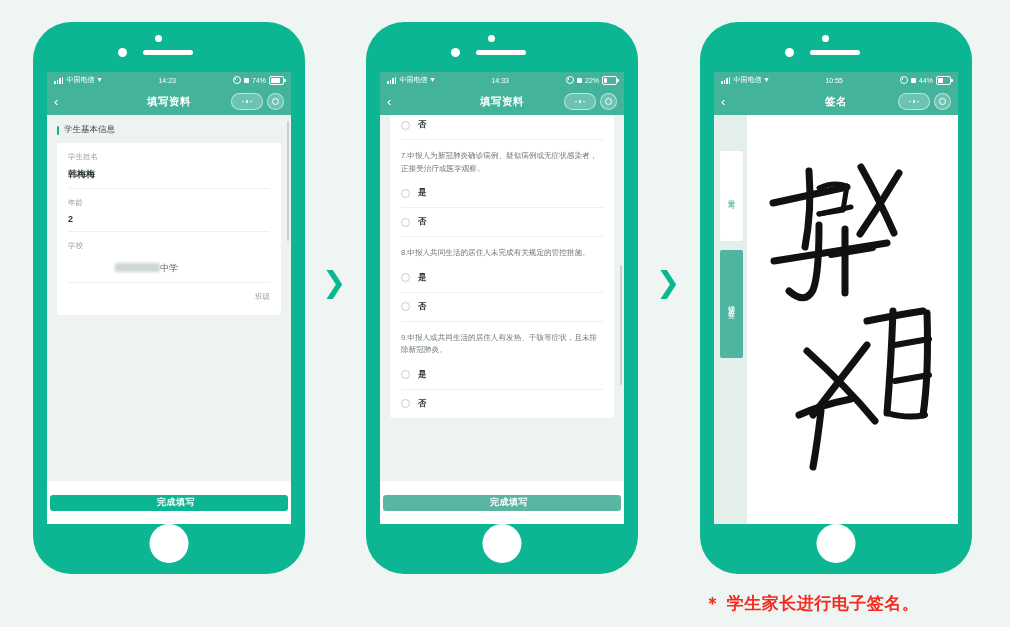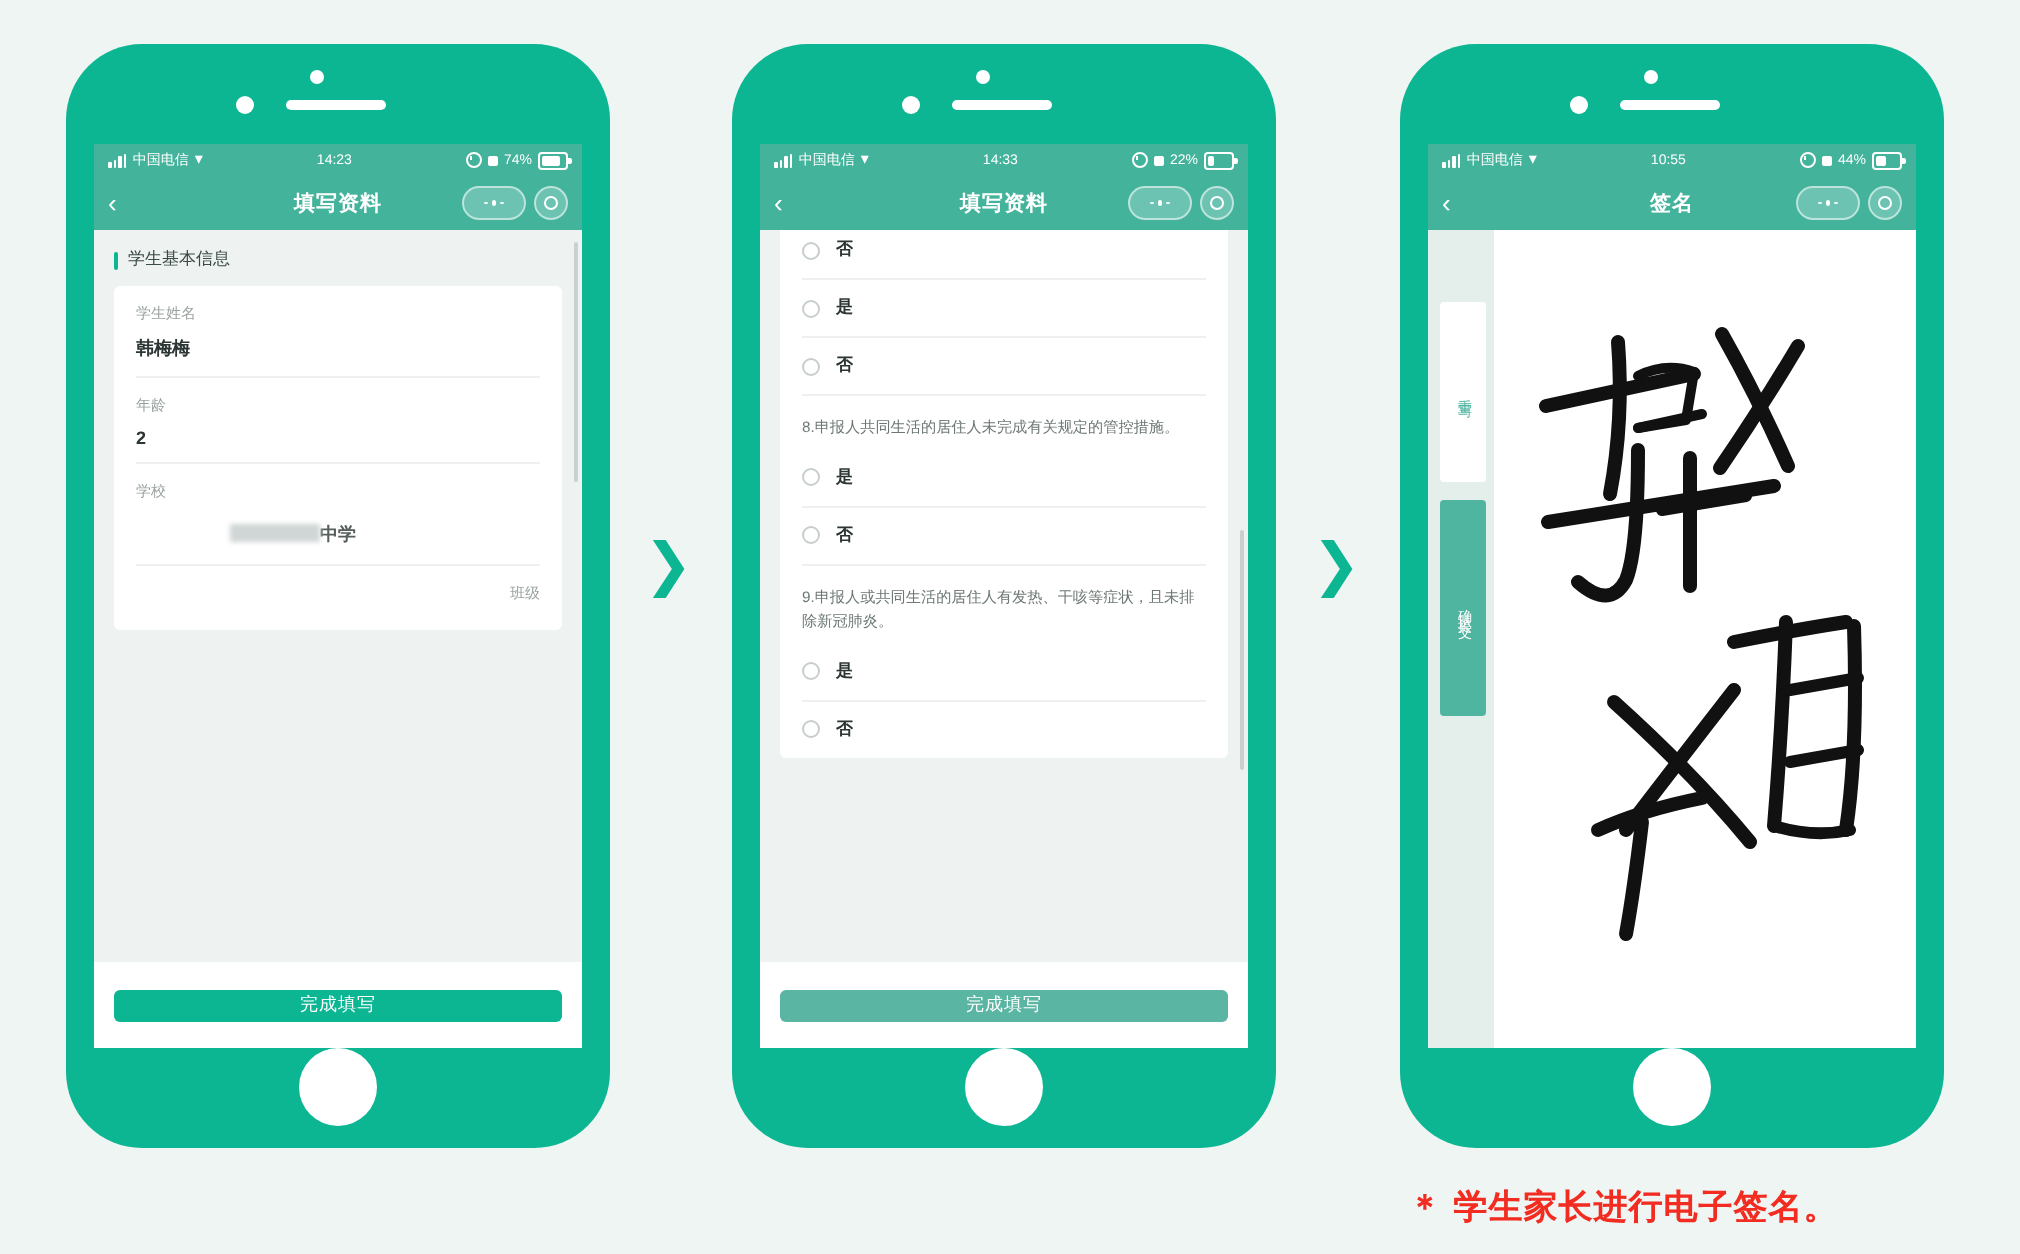--- a/index.html
+++ b/index.html
@@ -89,21 +89,21 @@
   }
   .section-bar{width:2px;height:9px;background:#0cb692;border-radius:1px;display:block;}
   .card{
     background:#fff;margin:0 10px;border-radius:3px;
     padding:0 11px;
   }
   .field{padding:9px 0 7px 0;border-bottom:1px solid #eef0f0;}
   .field:last-child{border-bottom:none;text-align:right;}
   .f-label{font-size:7.5px;color:#9aa3a2;margin-bottom:6px;}
   .f-value{font-size:9px;color:#2b3533;font-weight:bold;}
-  .f-value.muted{font-weight:bold;color:#555f5d;padding-left:47px;}
+  .f-value.muted{font-weight:normal;color:#555f5d;padding-left:47px;}
   .f-value.redact{position:relative;display:inline-block;}
   .f-value.redact .blur{
     display:inline-block;color:transparent;background:linear-gradient(#cfd6d5,#cfd6d5);
     background-size:100% 70%;background-position:0 20%;background-repeat:no-repeat;
     filter:blur(1.4px);border-radius:2px;
   }
   .opt-row{
     display:flex;align-items:center;gap:8px;
     padding:8px 0;border-bottom:1px solid #eef0f0;cursor:pointer;
   }
@@ -132,23 +132,24 @@
     position:absolute;right:2px;width:2px;border-radius:2px;background:#c9d0cf;
   }
 
   
   .footer{
     position:absolute;left:0;right:0;bottom:0;height:43px;background:#fff;
     display:flex;align-items:center;justify-content:center;
   }
   .btn-primary{
     width:224px;height:16px;border-radius:3px;background:#0cb692;
-    color:#fff;font-size:9px;font-weight:normal;
+    color:#fff;font-size:9px;font-weight:bold;
     display:flex;align-items:center;justify-content:center;cursor:pointer;
     letter-spacing:.5px;
+    padding-left:14px;
   }
   .btn-primary.dim{background:#5bb5a3;}
 
   .homebtn{
     position:absolute;bottom:11px;left:50%;transform:translateX(-50%);
     width:39px;height:39px;border-radius:50%;background:#fff;
   }
 
   
   .sig-wrap{position:relative;height:409px;background:#e4eeeb;}
@@ -322,20 +323,21 @@
 
       <div class="content">
         <div class="card" style="margin-top:0;border-radius:0 0 3px 3px;">
 
           <div class="opt-row" style="padding-top:4px;">
             <span class="radio"></span>
             <span class="opt-label">否</span>
           </div>
 
           <div class="qblock">
+            <div class="qtext">7.申报人为新冠肺炎确诊病例、疑似病例或无症状感染者，正接受治疗或医学观察。</div>
             <div class="opt-row">
               <span class="radio"></span>
               <span class="opt-label">是</span>
             </div>
             <div class="opt-row">
               <span class="radio"></span>
               <span class="opt-label">否</span>
             </div>
           </div>
 

